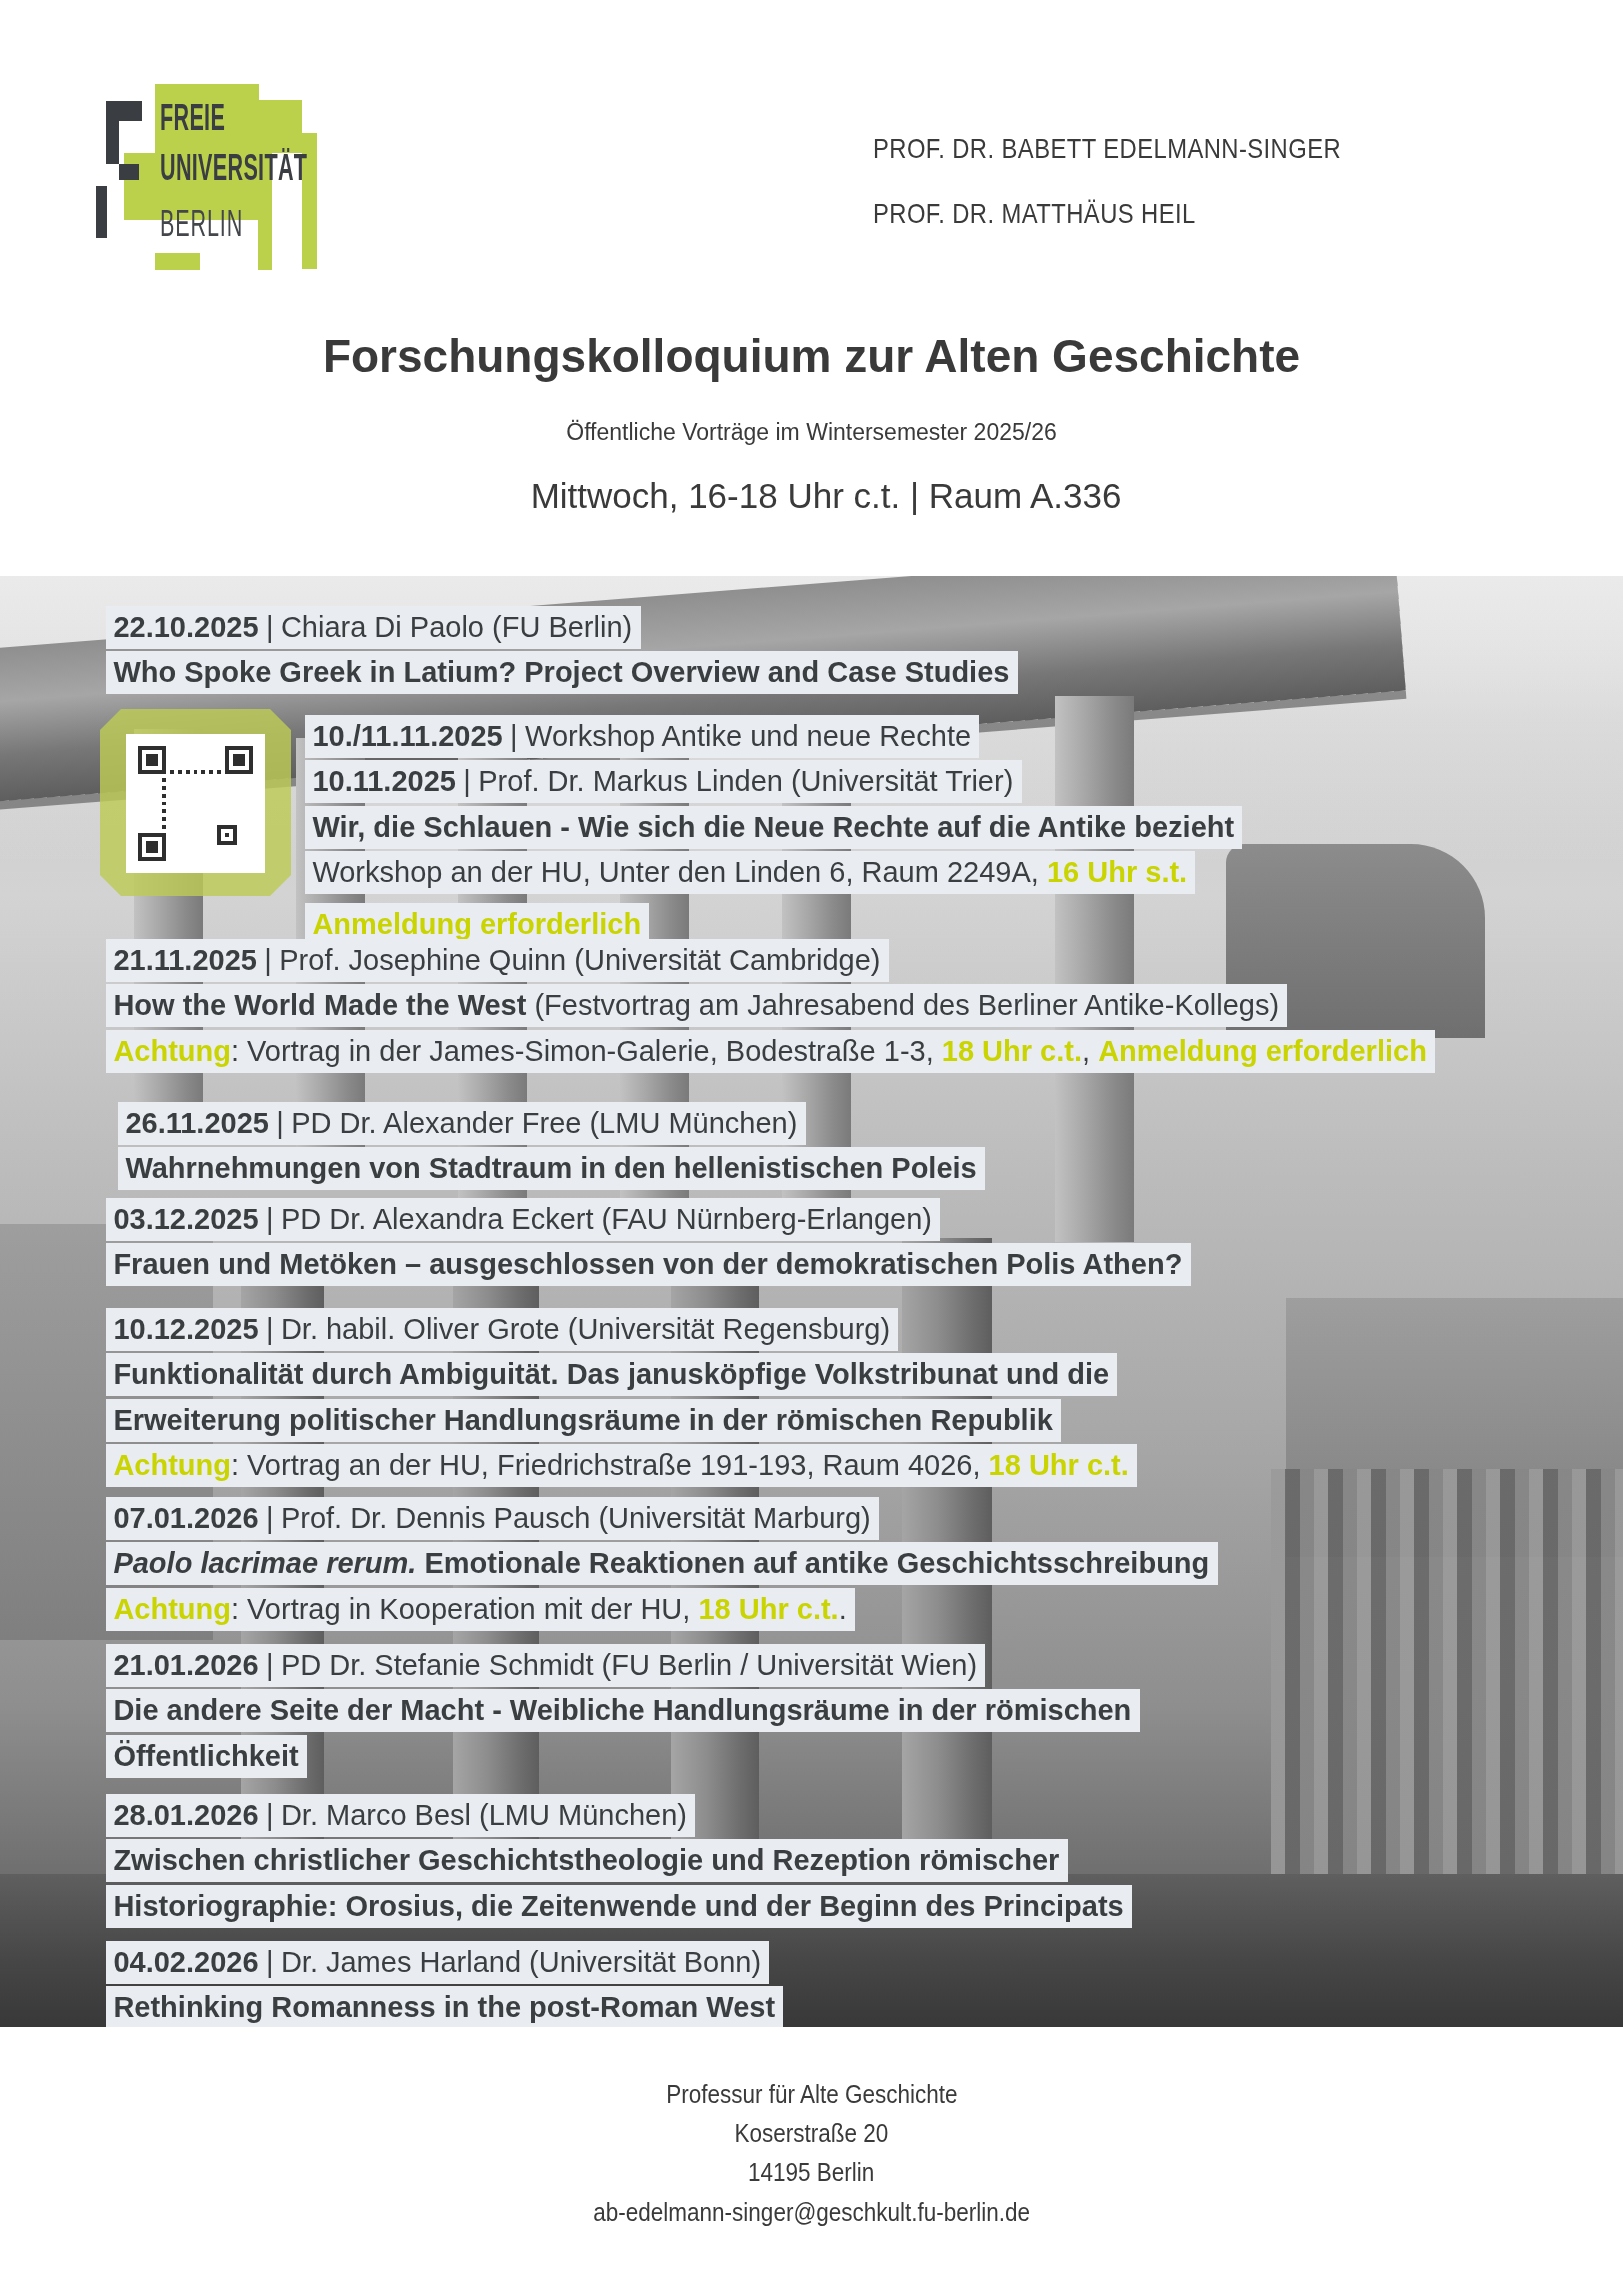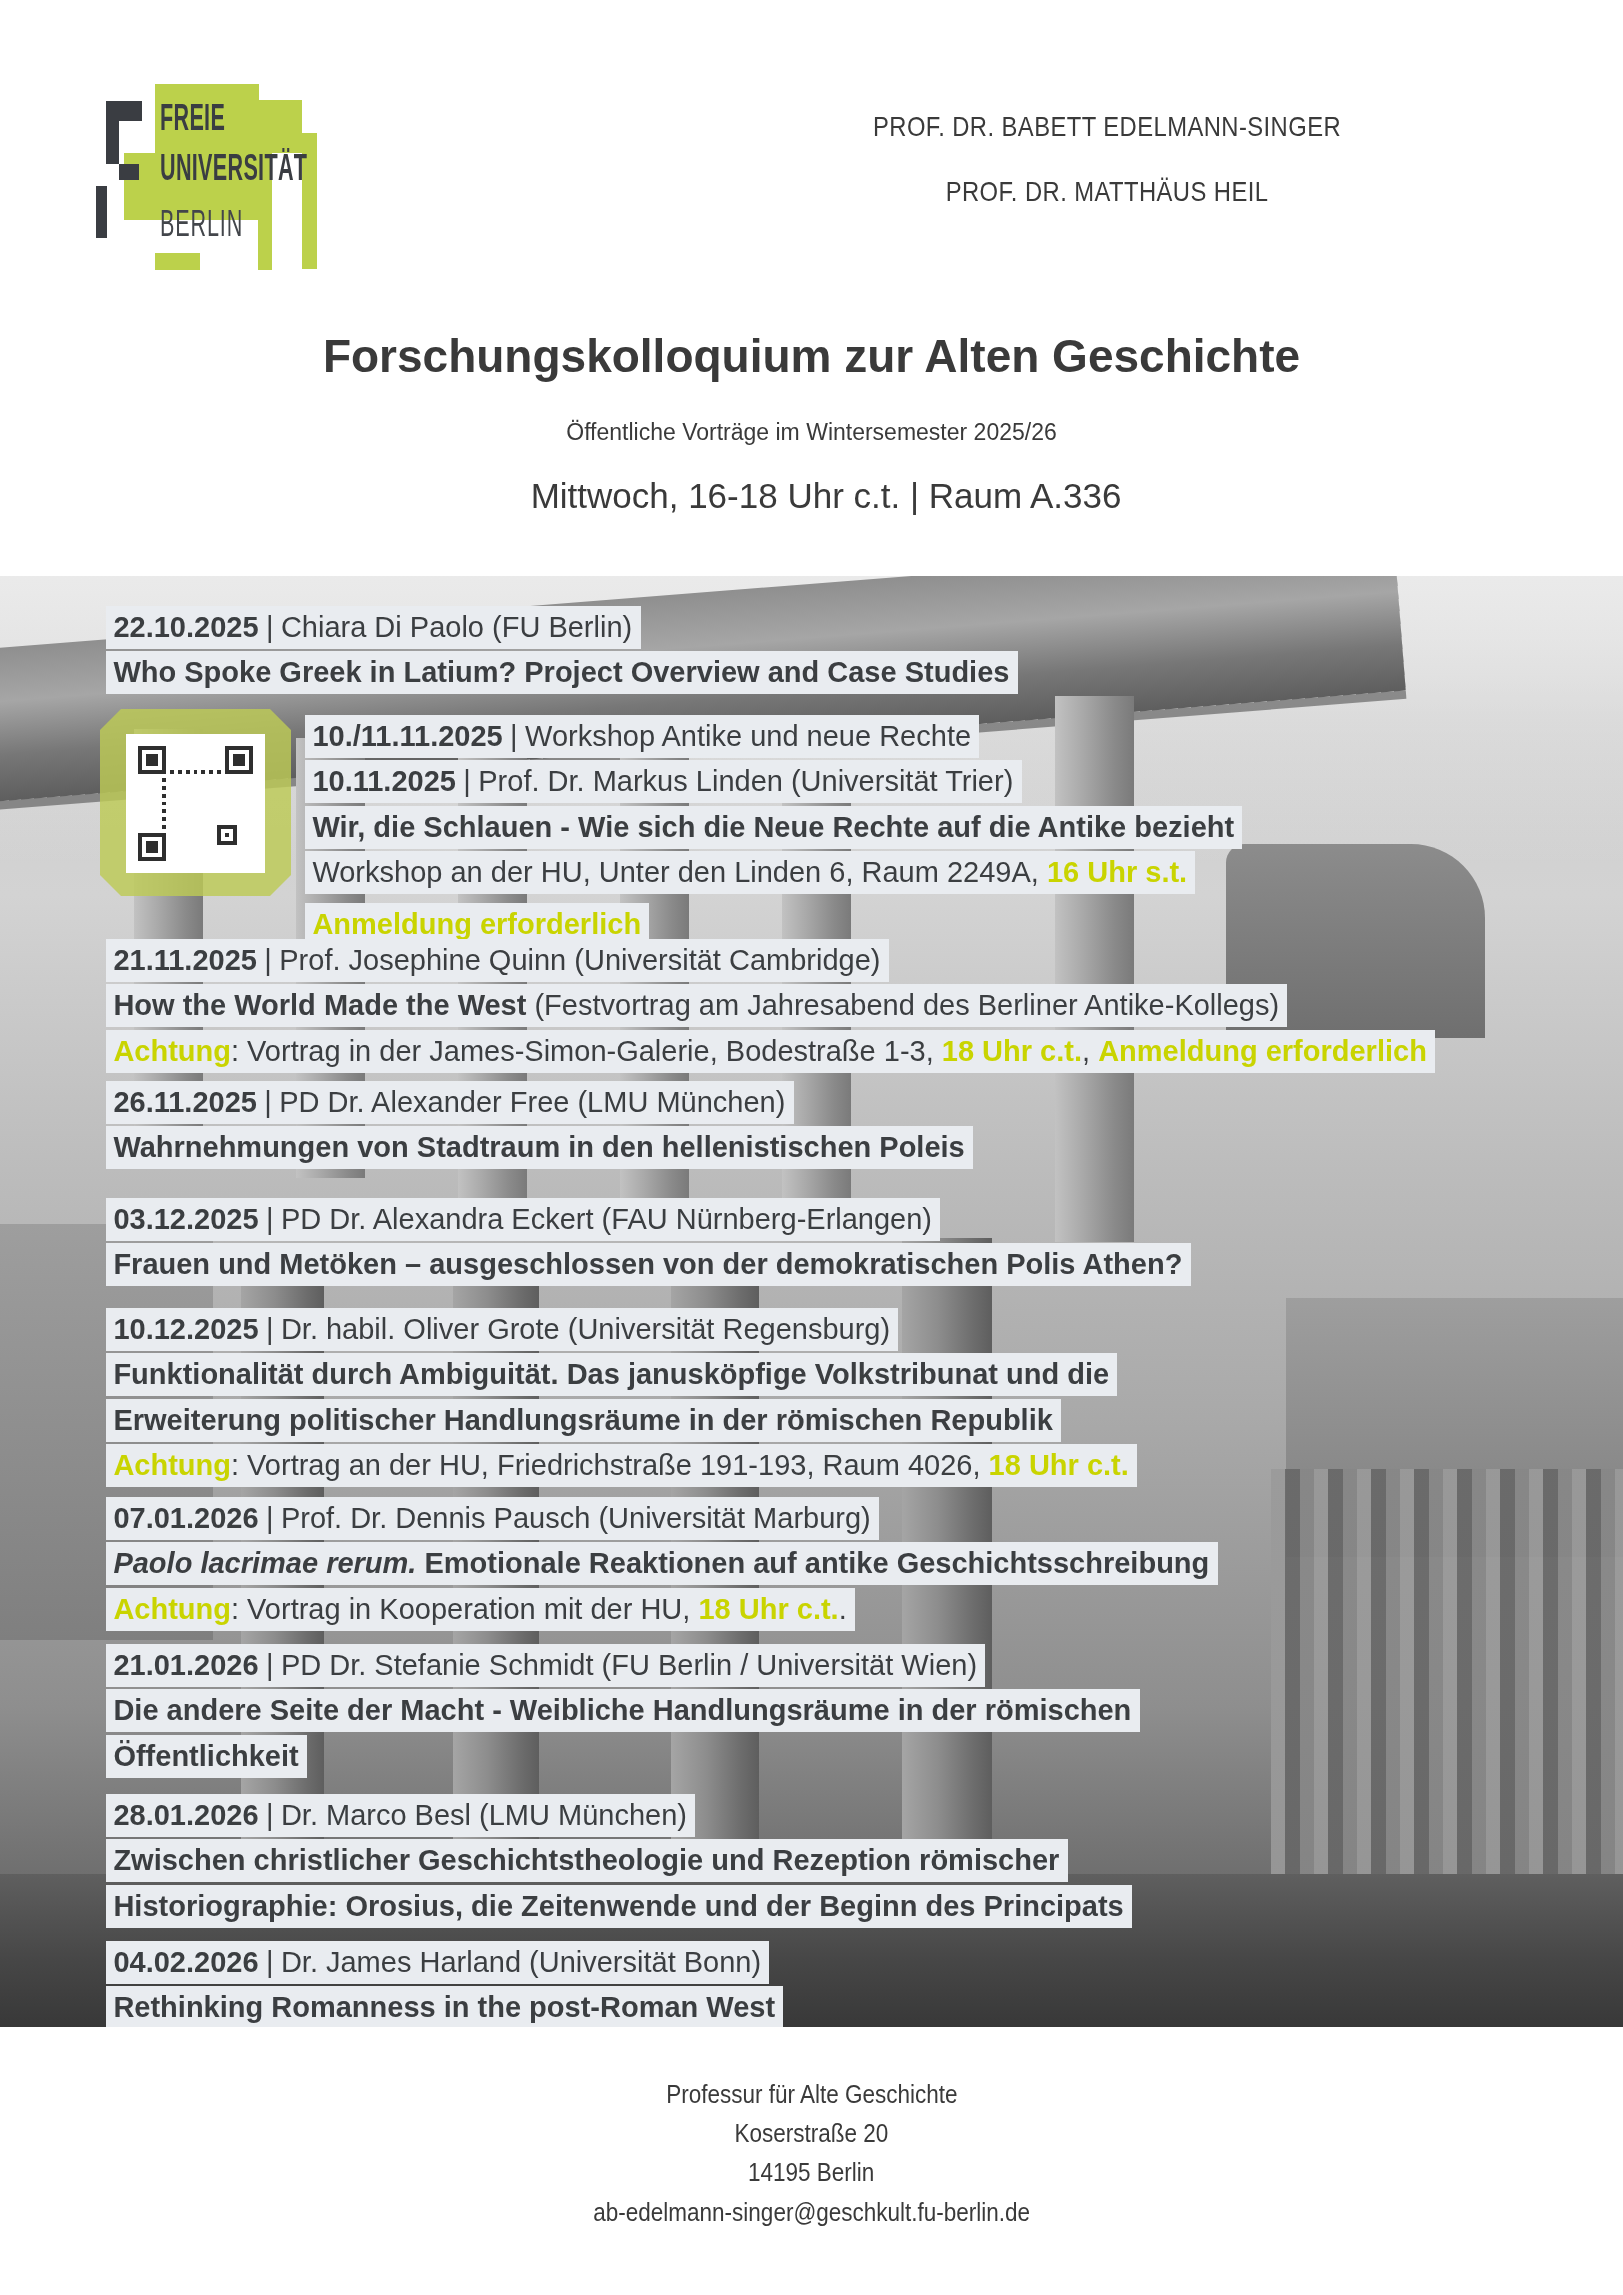--- a/index.html
+++ b/index.html
@@ -8,21 +8,21 @@
 
   
   .logo{position:absolute;left:0;top:0;width:352px;height:296px;}
   .lg{position:absolute;background:#bcd14b;}
   .dk{position:absolute;background:#3a3d42;}
   .logo-text{position:absolute;color:#3a3d42;font-weight:bold;transform:scaleX(0.60);transform-origin:left top;
              white-space:nowrap;letter-spacing:0.5px;}
   .logo-berlin{font-weight:normal;letter-spacing:1.4px;color:#43464b;}
 
   
-  .names{position:absolute;left:873px;top:111px;text-align:center;}
+  .names{position:absolute;left:873px;top:133px;}
   .name-line{font-size:28px;color:#3a3a3a;letter-spacing:0.5px;transform:scaleX(0.85);transform-origin:left top;
              white-space:nowrap;display:block;}
   .name-line + .name-line{margin-top:33px;}
 
   
   .titles{position:absolute;left:0;top:329px;width:1623px;text-align:center;color:#3a3a3a;}
   .title-main{font-size:46px;font-weight:bold;letter-spacing:0px;}
   .title-sub{font-size:23px;margin-top:36px;}
   .title-when{font-size:35px;margin-top:30px;margin-left:29px;}
 
@@ -138,21 +138,21 @@
         <div class="line"><span class="chip"><span>Workshop an der HU, Unter den Linden 6, Raum 2249A, </span><span class="y">16 Uhr s.t.</span></span></div>
         <div class="line" style="margin-top:9.3px;"><span class="chip"><span class="y">Anmeldung erforderlich</span></span></div>
       </div>
 
       <div class="event" style="top:363px;">
         <div class="line"><span class="chip"><span class="b">21.11.2025</span><span class="sep">|</span><span>Prof. Josephine Quinn (Universität Cambridge)</span></span></div>
         <div class="line"><span class="chip"><span class="b">How the World Made the West</span><span> (Festvortrag am Jahresabend des Berliner Antike-Kollegs)</span></span></div>
         <div class="line"><span class="chip"><span class="y">Achtung</span><span>: Vortrag in der James-Simon-Galerie, Bodestraße 1-3, </span><span class="y">18 Uhr c.t.</span><span>, </span><span class="y">Anmeldung erforderlich</span></span></div>
       </div>
 
-      <div class="event" style="top:505px;">
+      <div class="event" style="top:526px;margin-left:12px;">
         <div class="line"><span class="chip"><span class="b">26.11.2025</span><span class="sep">|</span><span>PD Dr. Alexander Free (LMU München)</span></span></div>
         <div class="line"><span class="chip"><span class="b">Wahrnehmungen von Stadtraum in den hellenistischen Poleis</span></span></div>
       </div>
 
       <div class="event" style="top:622px;">
         <div class="line"><span class="chip"><span class="b">03.12.2025</span><span class="sep">|</span><span>PD Dr. Alexandra Eckert (FAU Nürnberg-Erlangen)</span></span></div>
         <div class="line"><span class="chip"><span class="b">Frauen und Metöken – ausgeschlossen von der demokratischen Polis Athen?</span></span></div>
       </div>
 
       <div class="event" style="top:732px;">

